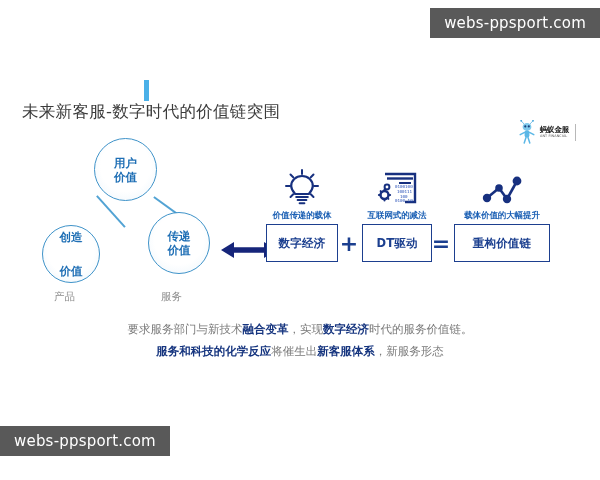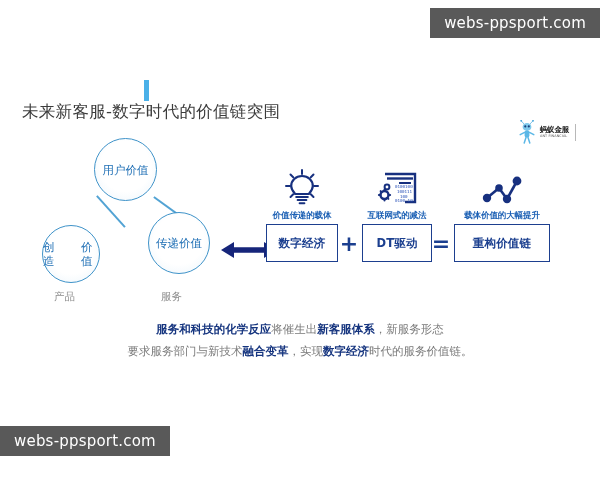--- a/index.html
+++ b/index.html
@@ -74,26 +74,26 @@
   .logo-dept-cn { font-size: 8px; color: #1a1a1a; font-weight: bold; letter-spacing: -0.1px; line-height: 9px; }
   .logo-dept-en { font-size: 3.3px; color: #666; letter-spacing: 0.05px; line-height: 5px; transform: scale(0.92); transform-origin: left center; white-space: nowrap; }
 
   
   .circles-area { position: absolute; left: 28px; top: 132px; width: 215px; height: 175px; }
   .circle {
     position: absolute;
     border-radius: 50%;
     border: 1.6px solid #3f93c9;
     display: flex;
-    flex-direction: row;
+    flex-direction: column;
     align-items: center;
     justify-content: center;
     color: #1f6fb5;
     font-size: 11.5px;
-    font-weight: normal;
+    font-weight: bold;
     line-height: 14px;
     background: radial-gradient(circle at 50% 45%, #ffffff 55%, #eaf4fb 100%);
   }
   .circle span { display: block; }
   .circle-top { left: 66px; top: 6px; width: 63px; height: 63px; }
   .circle-left { left: 14px; top: 93px; width: 58px; height: 58px; gap: 20px; }
   .circle-right { left: 120px; top: 80px; width: 62px; height: 62px; }
 
   .conn { position: absolute; background: #52a3d4; height: 1.6px; transform-origin: left center; }
   .conn-l { left: 69px; top: 63px; width: 42px; transform: rotate(48deg); }
@@ -323,19 +323,19 @@
           <circle cx="37" cy="9" r="4.4" fill="#17307f"></circle>
         </svg>
       </div>
       <div class="eq-label">载体价值的大幅提升</div>
       <div class="eq-box">重构价值链</div>
     </div>
 
   </div>
 
   <div class="summary">
+    <span class="ln" id="sum-line-2"><span>要求服务部门与新技术</span><span class="hl">融合变革</span><span>，实现</span><span class="hl">数字经济</span><span>时代的服务价值链。</span></span>
     <span class="ln" id="sum-line-1"><span class="hl">服务和科技的化学反应</span><span>将催生出</span><span class="hl">新客服体系</span><span>，新服务形态</span></span>
-    <span class="ln" id="sum-line-2"><span>要求服务部门与新技术</span><span class="hl">融合变革</span><span>，实现</span><span class="hl">数字经济</span><span>时代的服务价值链。</span></span>
   </div>
 
   <div class="watermark watermark-bottom">webs-ppsport.com</div>
 
 </div>
 
 </body></html>

